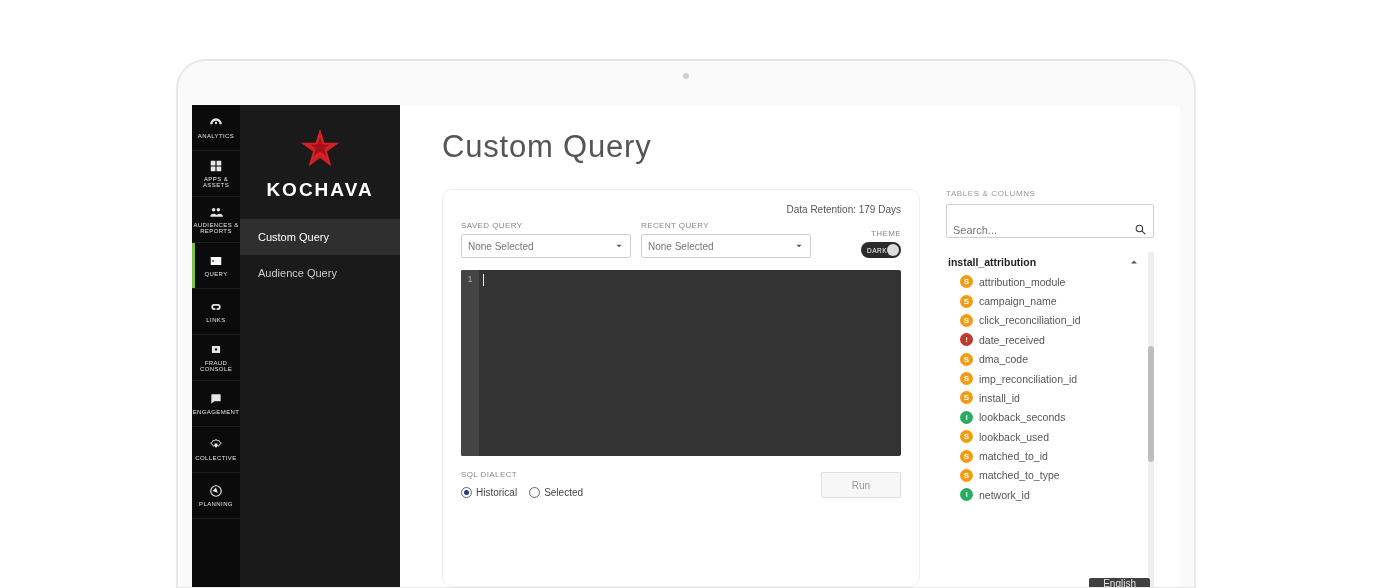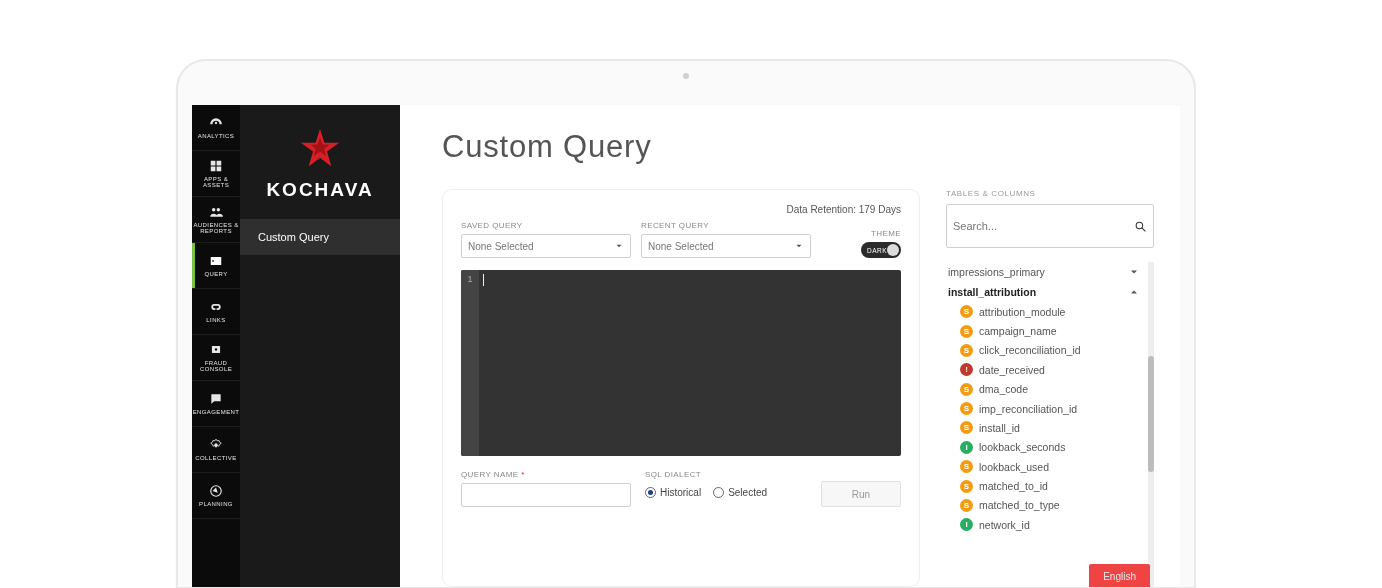--- a/index.html
+++ b/index.html
@@ -259,25 +259,25 @@
     display: flex;
     flex-direction: column;
   }
   .tables-title {
     font-size: 8px;
     color: #999;
     letter-spacing: 0.6px;
     margin-bottom: 6px;
   }
   .search-wrap {
-    height: 44px;
+    height: 34px;
     border: 1px solid #d0d0d0;
     border-radius: 2px;
     display: flex;
-    align-items: center;
+    align-items: flex-end;
     padding: 1px 6px;
     gap: 6px;
   }
   .search-wrap input {
     flex: 1;
     border: none;
     outline: none;
     font-size: 11px;
     color: #666;
   }
@@ -333,24 +333,24 @@
     flex-shrink: 0;
   }
   .t-s { background: #f39c12; }
   .t-i { background: #27ae60; }
   .t-t { background: #c0392b; }
   
   .lang-btn {
     position: absolute;
     right: 30px;
     bottom: -2px;
-    background: #ef4444;
+    background: #404040;
     color: #e6e6e6;
     font-size: 10px;
-    padding: 7px 14px;
+    padding: 0 14px;
     border-radius: 2px 2px 0 0;
     cursor: pointer;
   }
 </style>
 </head>
 <body>
 
 <div class="tablet-frame">
   <div class="camera"></div>
 
@@ -421,20 +421,21 @@
 
     <div class="sidepanel">
       <div class="brand">
         <svg width="42" height="42" viewBox="0 0 48 48">
           <polygon points="24,2 29,18 46,18 32,28 37,45 24,35 11,45 16,28 2,18 19,18" fill="#d62027"></polygon>
           <polygon points="24,12 27,20 35,20 29,25 31,33 24,28 17,33 19,25 13,20 21,20" fill="#a31217"></polygon>
         </svg>
         <div class="brand-name">KOCHAVA</div>
       </div>
       <div class="submenu-item active">Custom Query</div>
+      <div class="submenu-item">Audience Query</div>
     </div>
 
     <div class="main">
       <h1 class="page-title">Custom Query</h1>
 
       <div class="workspace">
 
         <div class="query-pane">
           <div class="retention">Data Retention: 179 Days</div>
 
@@ -469,27 +470,20 @@
           <div class="editor">
             <div class="gutter">
               <div>1</div>
             </div>
             <div class="editor-body">
               <div class="cursor-line"></div>
             </div>
           </div>
 
           <div class="bottom-row">
-            <div class="ctrl-group">
-              <span class="ctrl-label">
-                <span>QUERY NAME</span>
-                <span class="req">*</span>
-              </span>
-              <input type="text" class="text-input" style="">
-            </div>
             <div class="ctrl-group">
               <span class="ctrl-label">SQL DIALECT</span>
               <div class="radio-row">
                 <label class="radio-item">
                   <span class="radio-dot checked"></span>
                   <span>Historical</span>
                 </label>
                 <label class="radio-item">
                   <span class="radio-dot"></span>
                   <span>Selected</span>
@@ -504,26 +498,20 @@
           <div class="tables-title">TABLES &amp; COLUMNS</div>
           <div class="search-wrap">
             <input type="text" placeholder="Search..." style="">
             <svg viewBox="0 0 24 24">
                 <circle cx="10" cy="10" r="6" fill="none" stroke="#333" stroke-width="2"></circle>
                 <line x1="15" y1="15" x2="21" y2="21" stroke="#333" stroke-width="2"></line>
               </svg>
           </div>
 
           <div class="tree">
-            <div class="tree-table collapsed">
-              <span>impressions_primary</span>
-              <svg class="chev" viewBox="0 0 24 24">
-                  <path d="M6 9l6 6 6-6z"></path>
-                </svg>
-            </div>
             <div class="tree-table expanded">
               <span>install_attribution</span>
               <svg class="chev" viewBox="0 0 24 24">
                   <path d="M6 15l6-6 6 6z"></path>
                 </svg>
             </div>
             <div id="cols-host">
                 <div class="tree-col">
                   <span class="type-badge t-s">S</span>
                   <span>attribution_module</span>

